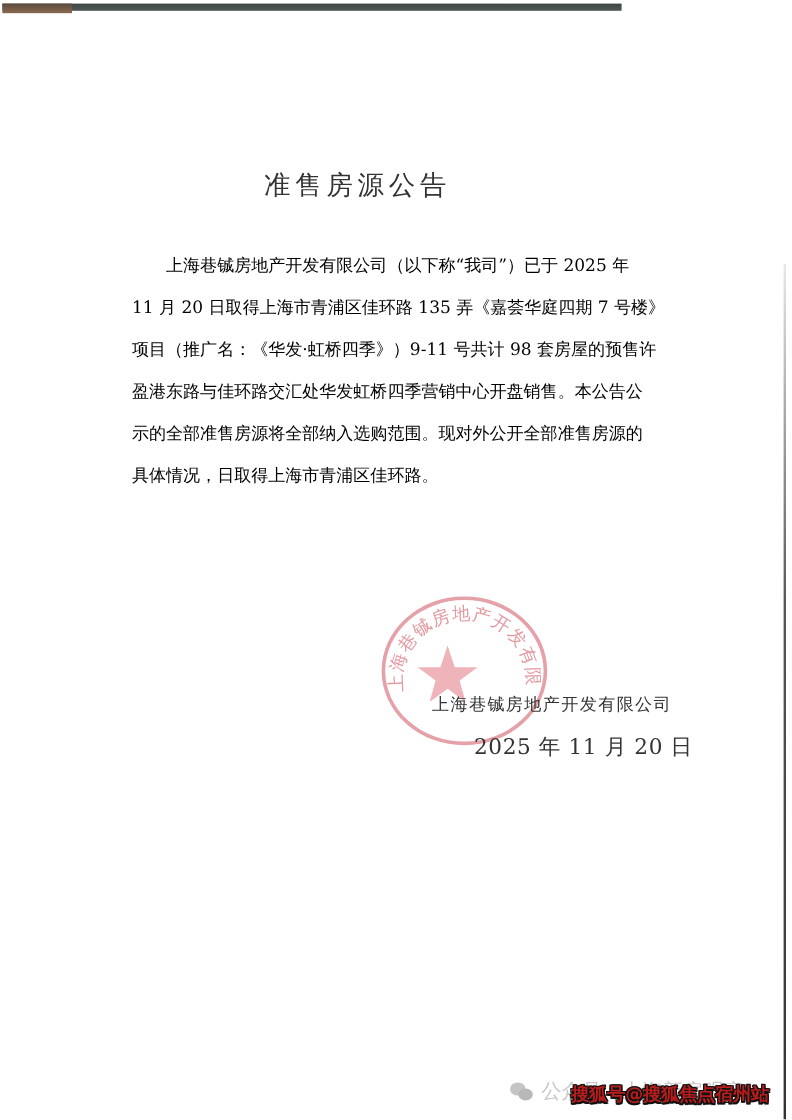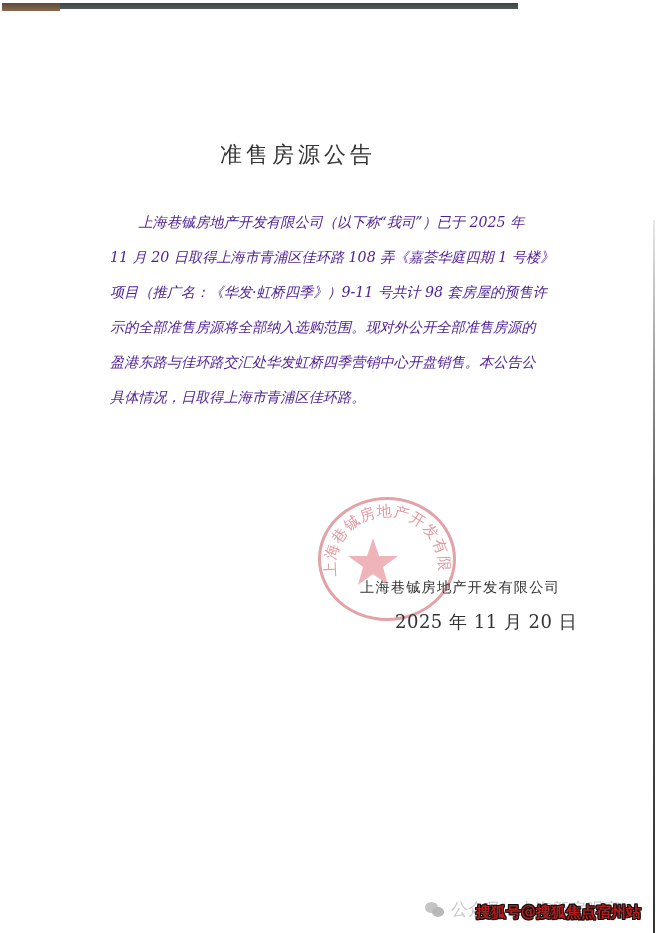--- a/index.html
+++ b/index.html
@@ -49,23 +49,22 @@
       letter-spacing: 4px;
       color: #333;
     }
     .body-text {
       position: absolute;
       left: 110px;
       top: 205px;
       width: 470px;
       font-size: 14.2px;
       line-height: 35px;
-      color: #4c1d95;
+      color: #000000;
       text-align: justify;
-      font-style: italic;
     }
     .line { display: block; white-space: nowrap; }
     .stamp {
       position: absolute;
       left: 318px;
       top: 497px;
       width: 138px;
       height: 124px;
       border-radius: 50%;
       border: 3px solid rgba(214, 110, 120, 0.65);
@@ -135,24 +134,24 @@
 <body>
 
 <div class="top-bar"></div>
 <div class="top-bar-left"></div>
 <div class="right-edge"></div>
 
 <div class="title">准售房源公告</div>
 
 <div class="body-text">
   <span class="line" style="padding-left:2em">上海巷铖房地产开发有限公司（以下称“我司”）已于 2025 年</span>
-  <span class="line">11 月 20 日取得上海市青浦区佳环路 108 弄《嘉荟华庭四期 1 号楼》</span>
+  <span class="line">11 月 20 日取得上海市青浦区佳环路 135 弄《嘉荟华庭四期 7 号楼》</span>
   <span class="line">项目（推广名：《华发·虹桥四季》）9-11 号共计 98 套房屋的预售许</span>
+  <span class="line">盈港东路与佳环路交汇处华发虹桥四季营销中心开盘销售。本公告公</span>
   <span class="line">示的全部准售房源将全部纳入选购范围。现对外公开全部准售房源的</span>
-  <span class="line">盈港东路与佳环路交汇处华发虹桥四季营销中心开盘销售。本公告公</span>
   <span class="line">具体情况，日取得上海市青浦区佳环路。</span>
 </div>
 
 <div class="stamp">
   <svg width="132" height="118" viewBox="0 0 132 118">
     <defs>
       <path id="arc" d="M 16 80 A 52 50 0 1 1 116 80" fill="none"></path>
     </defs>
     <text font-size="15" fill="rgba(214,110,120,0.7)" font-family="DejaVu Serif, serif" letter-spacing="1">
       <textPath href="#arc" startOffset="2%">上海巷铖房地产开发有限公司</textPath>

